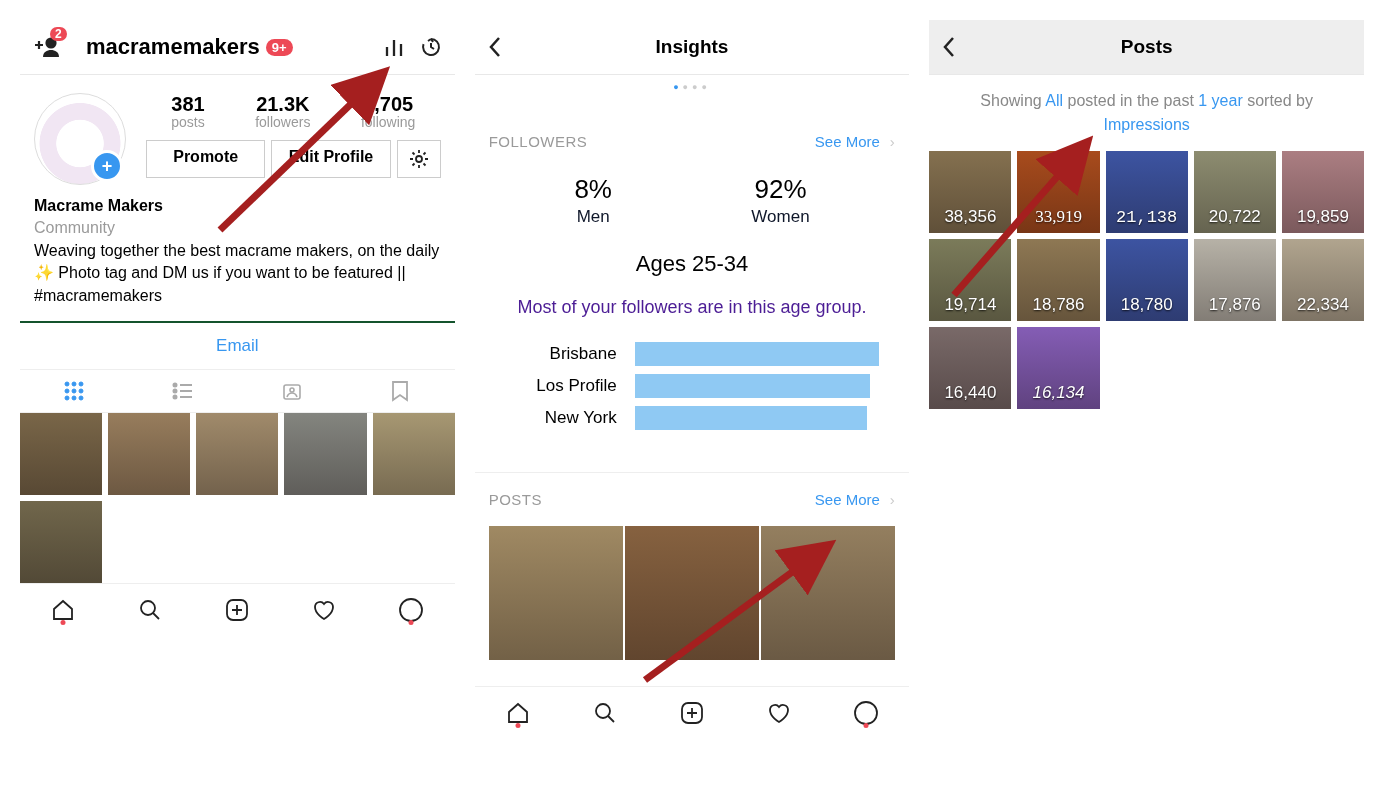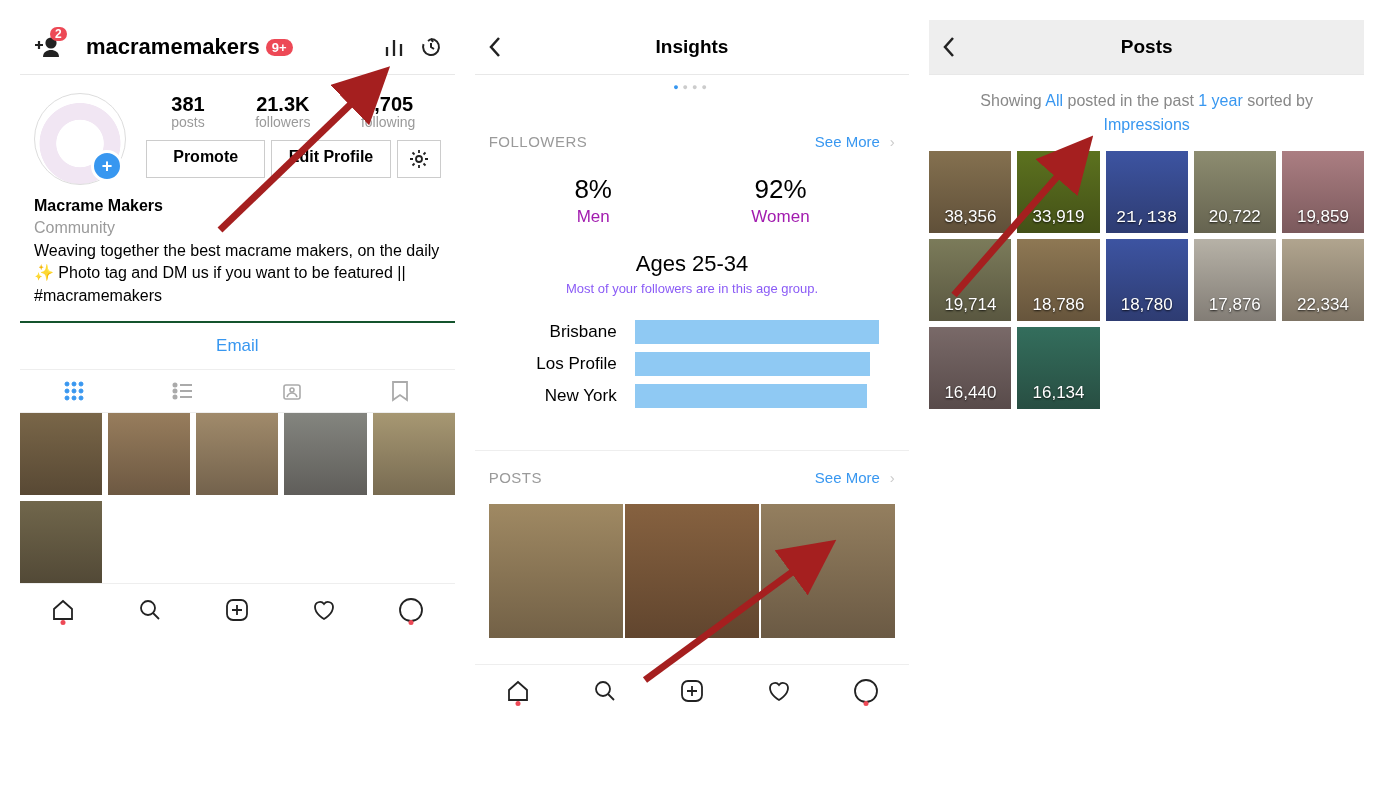--- a/index.html
+++ b/index.html
@@ -35,24 +35,24 @@
 .thumb::before{content:"";position:absolute;inset:0;background:linear-gradient(180deg,rgba(120,95,60,.35),rgba(60,45,30,.55))}
 .overlay{position:absolute;bottom:6px;left:0;right:0;text-align:center;color:#fff;font-size:17px;text-shadow:0 1px 2px rgba(0,0,0,.8)}
 .navbar{display:flex;height:52px;border-top:1px solid #eee;align-items:center}
 .navbar>div{flex:1;text-align:center;cursor:pointer;position:relative}
 .dot{width:5px;height:5px;background:#ed4956;border-radius:50%;position:absolute;bottom:-2px;left:50%;transform:translateX(-50%)}
 .section-h{display:flex;align-items:center;padding:18px 14px;color:#9a9a9a;font-size:15px;letter-spacing:.5px}
 .seemore{margin-left:auto;color:#3897f0;font-size:15px;cursor:pointer;letter-spacing:0}
 .chev{margin-left:10px;color:#ccc}
 .demo{display:flex;justify-content:space-around;text-align:center;padding:6px 30px}
 .pct{font-size:26px;font-weight:400}
-.pctl{color:#a21caf;font-size:17px;margin-top:2px}
+.pctl{color:#0f172a;font-size:17px;margin-top:2px}
 .ages{text-align:center;padding:18px 30px 8px}
 .ages .h{font-size:22px;font-weight:400}
-.ages .s{color:#8b5cf6;font-size:13px;margin-top:4px}
+.ages .s{color:#4c1d95;font-size:18px;margin-top:20px}
 .loc{display:flex;align-items:center;padding:4px 30px}
 .locn{width:112px;text-align:right;font-size:17px;margin-right:18px}
 .bar{flex:1;height:24px;background:#8fc9f3}
 .hr{height:1px;background:#eee;margin-top:26px}
 .thumbs3{display:flex;gap:2px;padding:0 14px}
 .thumbs3 .thumb{flex:1}
 .carousel-dots{position:absolute;top:62px;left:0;right:0;text-align:center;font-size:9px;letter-spacing:4px;color:#ccc}
 .carousel-dots .on{color:#3897f0}
 .filter{text-align:center;padding:14px 24px;color:#888;font-size:16px;line-height:1.5}
 .filter .lk{color:#3897f0}
@@ -333,21 +333,21 @@
   </div>
 
   <div class="filter">
     <span>Showing </span><span class="lk">All</span><span> posted in the past </span><span class="lk">1 year</span><span> sorted by </span><span class="lk">Impressions</span>
   </div>
 
   <div class="grid" id="posts-grid">
       <div class="thumb" style="background: rgb(139, 122, 90);">
         <div class="overlay">38,356</div>
       </div>
-      <div class="thumb" style="background: #4d7c0f;">
+      <div class="thumb" style="background: #c2410c; font-family: Liberation Serif, serif;">
         <div class="overlay">33,919</div>
       </div>
       <div class="thumb" style="background: #1d4ed8; font-family: Liberation Mono, monospace;">
         <div class="overlay">21,138</div>
       </div>
       <div class="thumb" style="background: rgb(152, 165, 140);">
         <div class="overlay">20,722</div>
       </div>
       <div class="thumb" style="background: rgb(199, 143, 168);">
         <div class="overlay">19,859</div>
@@ -363,21 +363,21 @@
       </div>
       <div class="thumb" style="background: rgb(216, 222, 224);">
         <div class="overlay">17,876</div>
       </div>
       <div class="thumb" style="background: rgb(207, 202, 187);">
         <div class="overlay">22,334</div>
       </div>
       <div class="thumb" style="background: rgb(122, 111, 128);">
         <div class="overlay">16,440</div>
       </div>
-      <div class="thumb" style="background: #0f766e;">
+      <div class="thumb" style="background: #8b5cf6; font-style: italic;">
         <div class="overlay">16,134</div>
       </div>
     </div>
 
   <svg class="arrow" style="left:0px;top:90px" width="200" height="200">
       <defs>
         <marker id="a3" markerWidth="8" markerHeight="8" refX="6" refY="4" orient="auto">
           <path d="M0 0L8 4L0 8z" fill="#a51f1f"></path>
         </marker>
       </defs>

